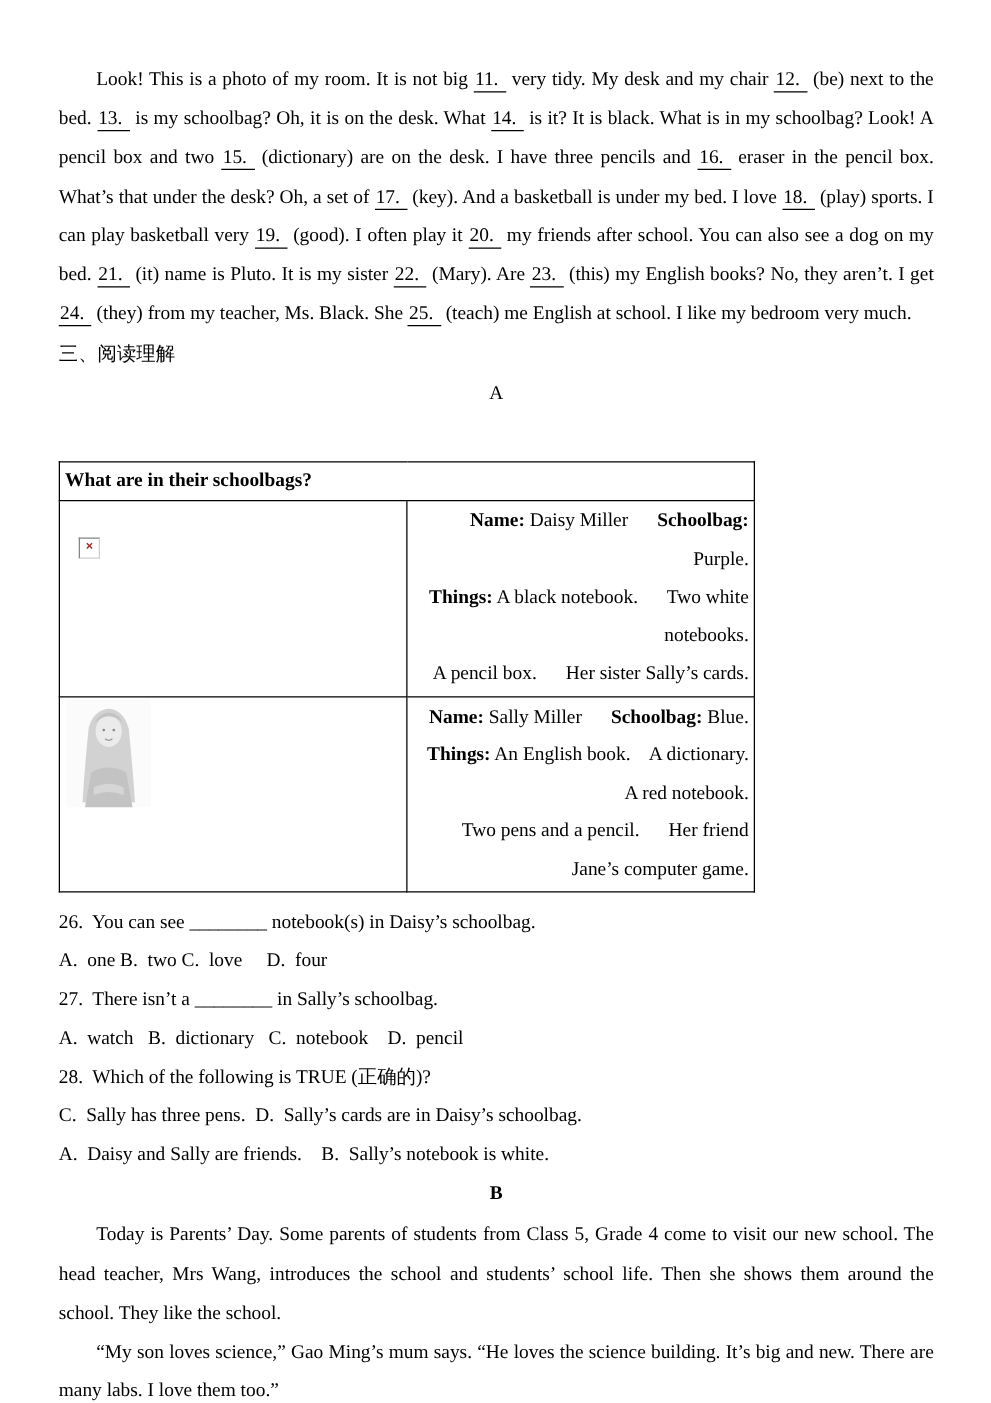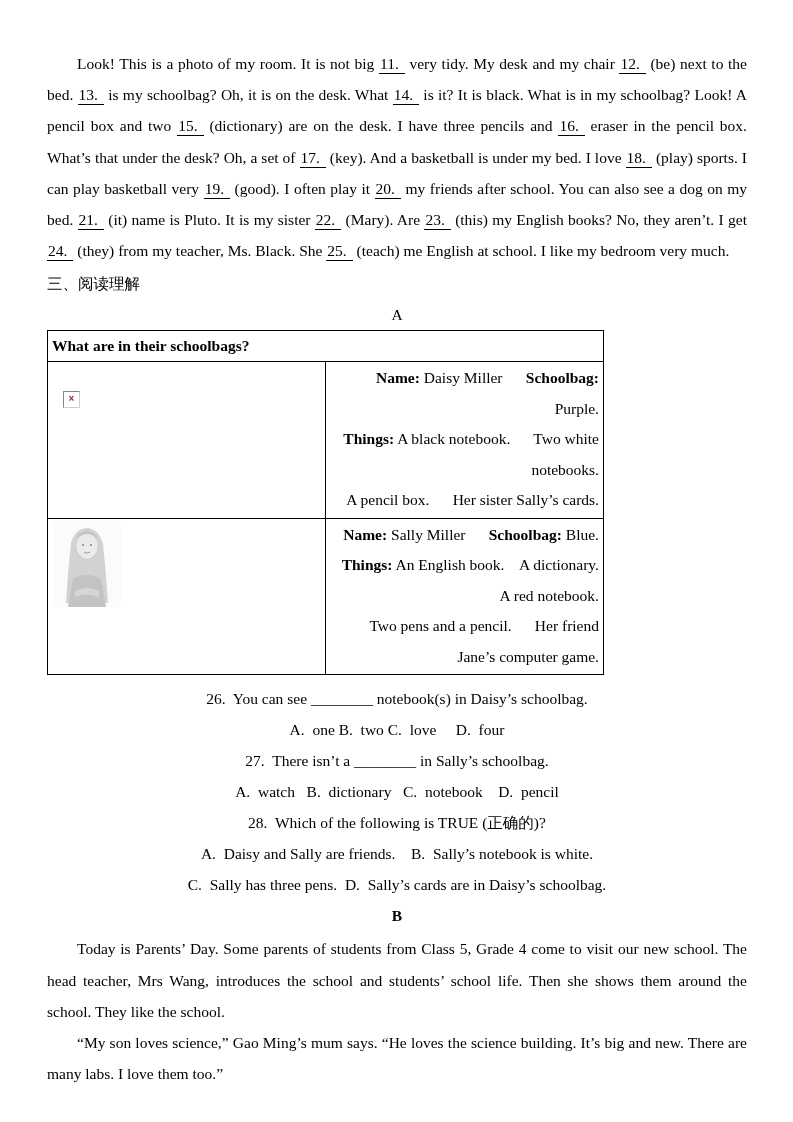--- a/index.html
+++ b/index.html
@@ -10,28 +10,28 @@
     font-family:"Liberation Serif","DejaVu Serif",serif;
     font-size:15.5px;color:#000;
     overflow:hidden;
   }
   .doc{position:absolute;left:47px;top:48px;width:700px;}
   .cloze{text-align:justify;line-height:31.2px;text-indent:30px;}
   .blank{border-bottom:1px solid #000;padding:0 6px 1px 1px;white-space:nowrap;}
   .sec-header{line-height:31px;margin-top:2px;}
   .center-label{text-align:center;line-height:31px;}
   .center-label.bold{font-weight:bold;}
-  table.sbag{border-collapse:collapse;width:557px;table-layout:fixed;}
+  table.sbag{border-collapse:collapse;width:557px;table-layout:fixed;margin-top:39px;}
   table.sbag td{border:1.5px solid #000;vertical-align:top;}
   td.ttitle{font-weight:bold;height:30px;line-height:30px;padding:0 0 0 4px;}
   td.img-cell{width:95px;position:relative;}
   td.text-cell{padding:1px 4px 2px 5px;}
   .cell-line{line-height:30.5px;white-space:pre-wrap;text-align:right;}
   .questions{margin-top:8px;}
-  .q-line{line-height:31px;white-space:pre-wrap;text-align:center;}
+  .q-line{line-height:31px;white-space:pre-wrap;}
   .para{margin:0;text-align:justify;line-height:31.2px;text-indent:30px;}
   .para-b-wrap{margin-top:2px;}
   
   .broken-img{
     position:absolute;left:15px;top:29px;
     display:inline-block;width:15px;height:15px;
     background:#fff;
     border:1px solid;border-color:#848484 #cfcfcf #cfcfcf #848484;
     text-align:center;
   }
@@ -95,22 +95,22 @@
           </tr>
         </tbody>
     </table>
 
     <div class="questions" id="questions">
         <div class="q-line">26.  You can see ________ notebook(s) in Daisy’s schoolbag.</div>
         <div class="q-line">A.  one B.  two C.  love     D.  four</div>
         <div class="q-line">27.  There isn’t a ________ in Sally’s schoolbag.</div>
         <div class="q-line">A.  watch   B.  dictionary   C.  notebook    D.  pencil</div>
         <div class="q-line">28.  Which of the following is TRUE (正确的)?</div>
+        <div class="q-line">C.  Sally has three pens.  D.  Sally’s cards are in Daisy’s schoolbag.</div>
         <div class="q-line">A.  Daisy and Sally are friends.    B.  Sally’s notebook is white.</div>
-        <div class="q-line">C.  Sally has three pens.  D.  Sally’s cards are in Daisy’s schoolbag.</div>
       </div>
 
     <div class="center-label bold">B</div>
 
     <div class="para-b-wrap" id="para-b">
         <p class="para">Today is Parents’ Day. Some parents of students from Class 5, Grade 4 come to visit our new school. The head teacher, Mrs Wang, introduces the school and students’ school life. Then she shows them around the school. They like the school.</p>
         <p class="para">“My son loves science,” Gao Ming’s mum says. “He loves the science building. It’s big and new. There are many labs. I love them too.”</p>
       </div>
 
   </div>

